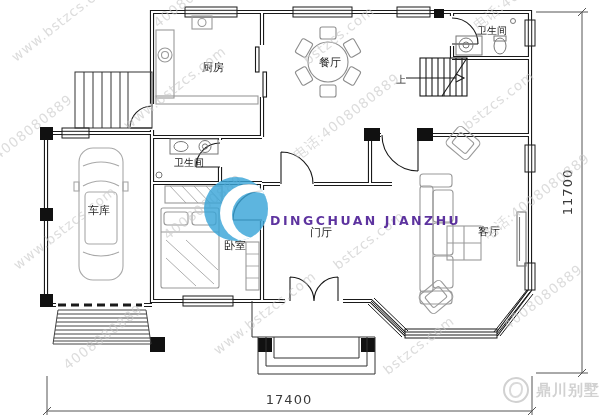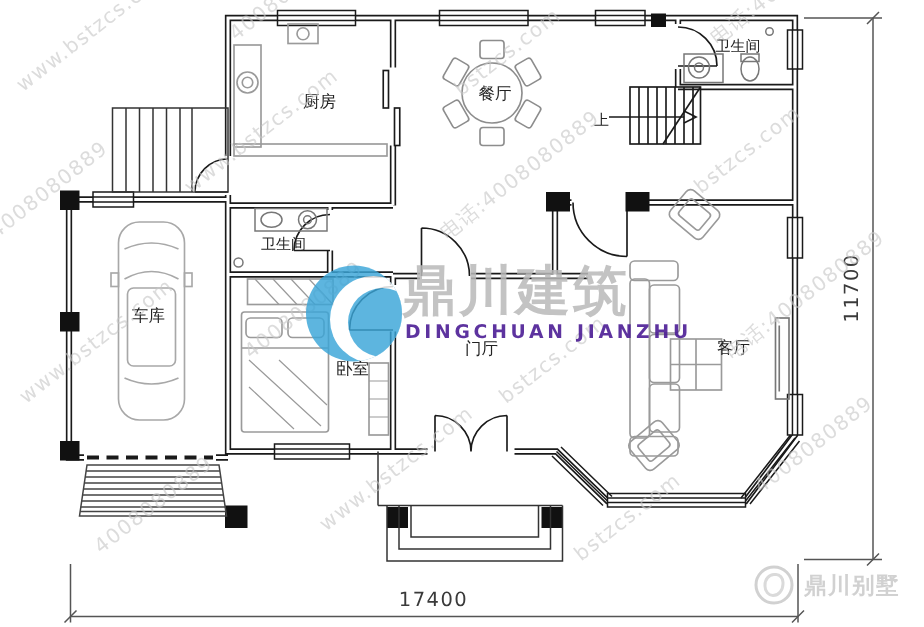--- a/index.html
+++ b/index.html
@@ -313,21 +313,20 @@
     <span class="wm" style="left:210px;top:345px">www.bstzcs.com</span>
     <span class="wm" style="left:380px;top:365px">bstzcs.com</span>
     <span class="wm" style="left:500px;top:320px">4008080889</span>
 
     <div class="brand">
       <div class="brand-circle">
         <div class="brand-swoosh"></div>
         <div class="brand-swoosh-in"></div>
       </div>
     </div>
-    <div class="brand-cn">鼎川建筑</div>
     <div class="brand-en">DINGCHUAN JIANZHU</div>
 
     <div class="badge">
       <div class="badge-icon"></div>
       <div class="badge-text">鼎川别墅</div>
     </div>
   </div>
 </div>
 
 </body></html>

